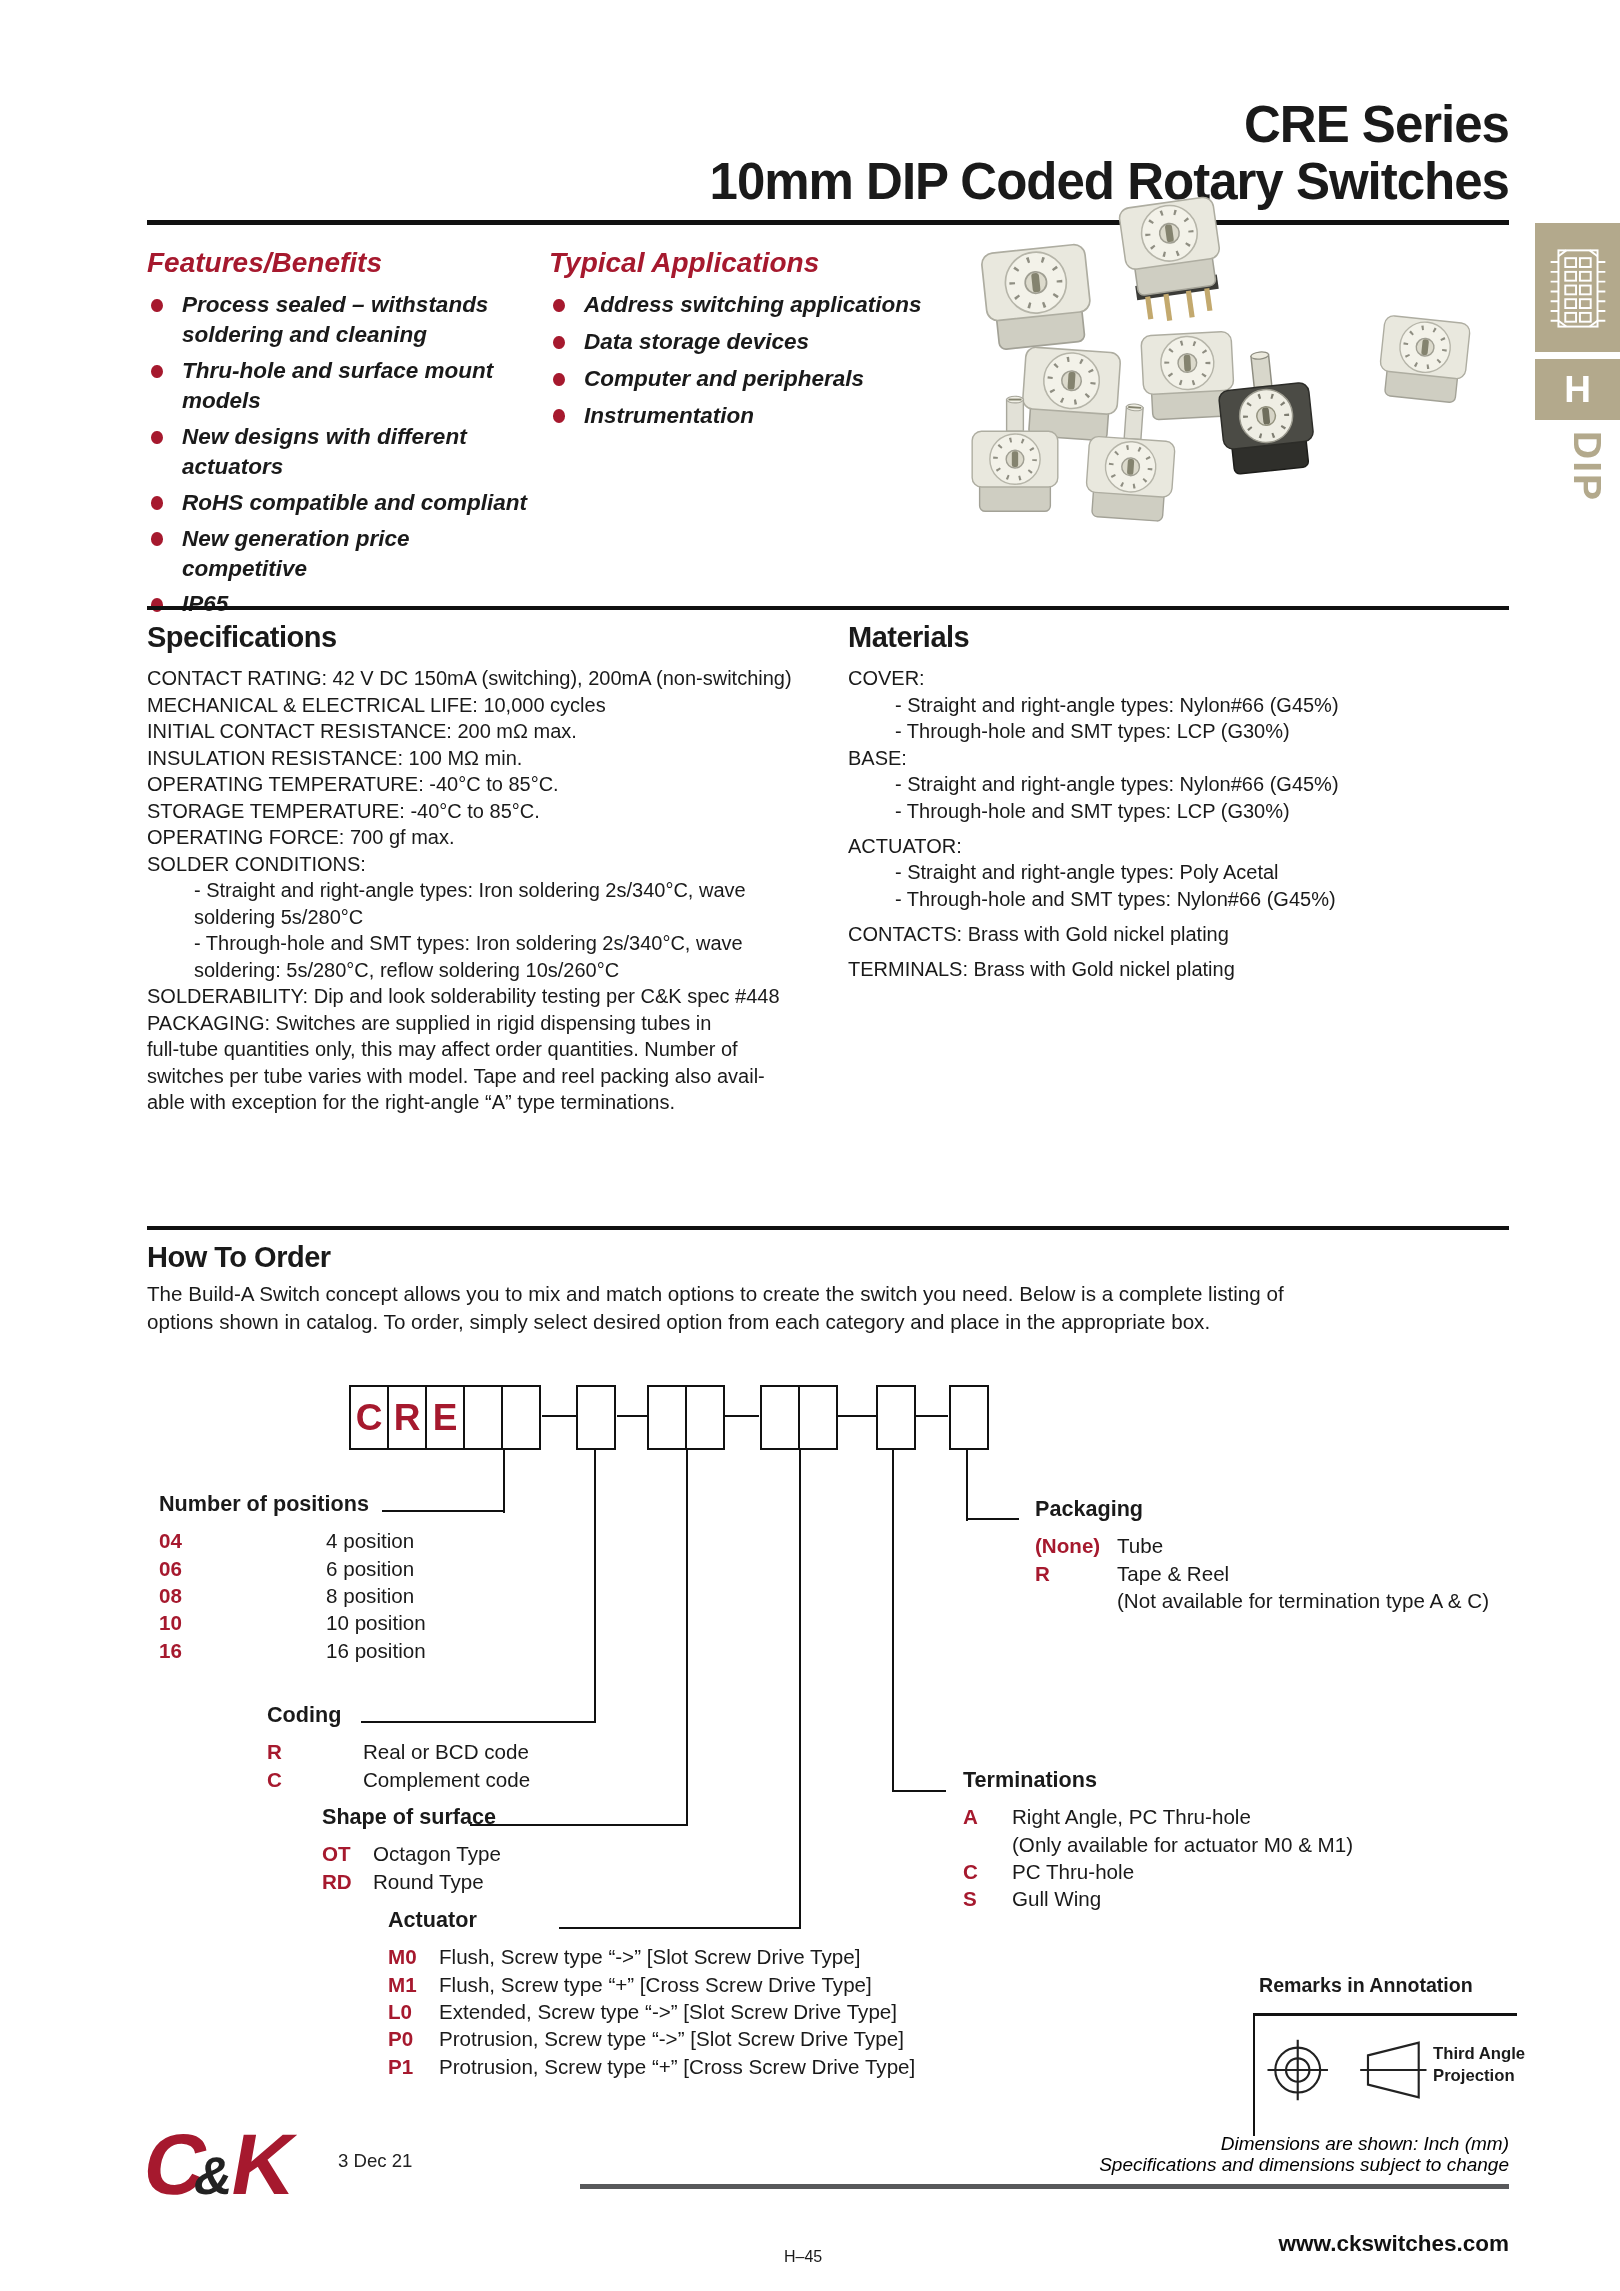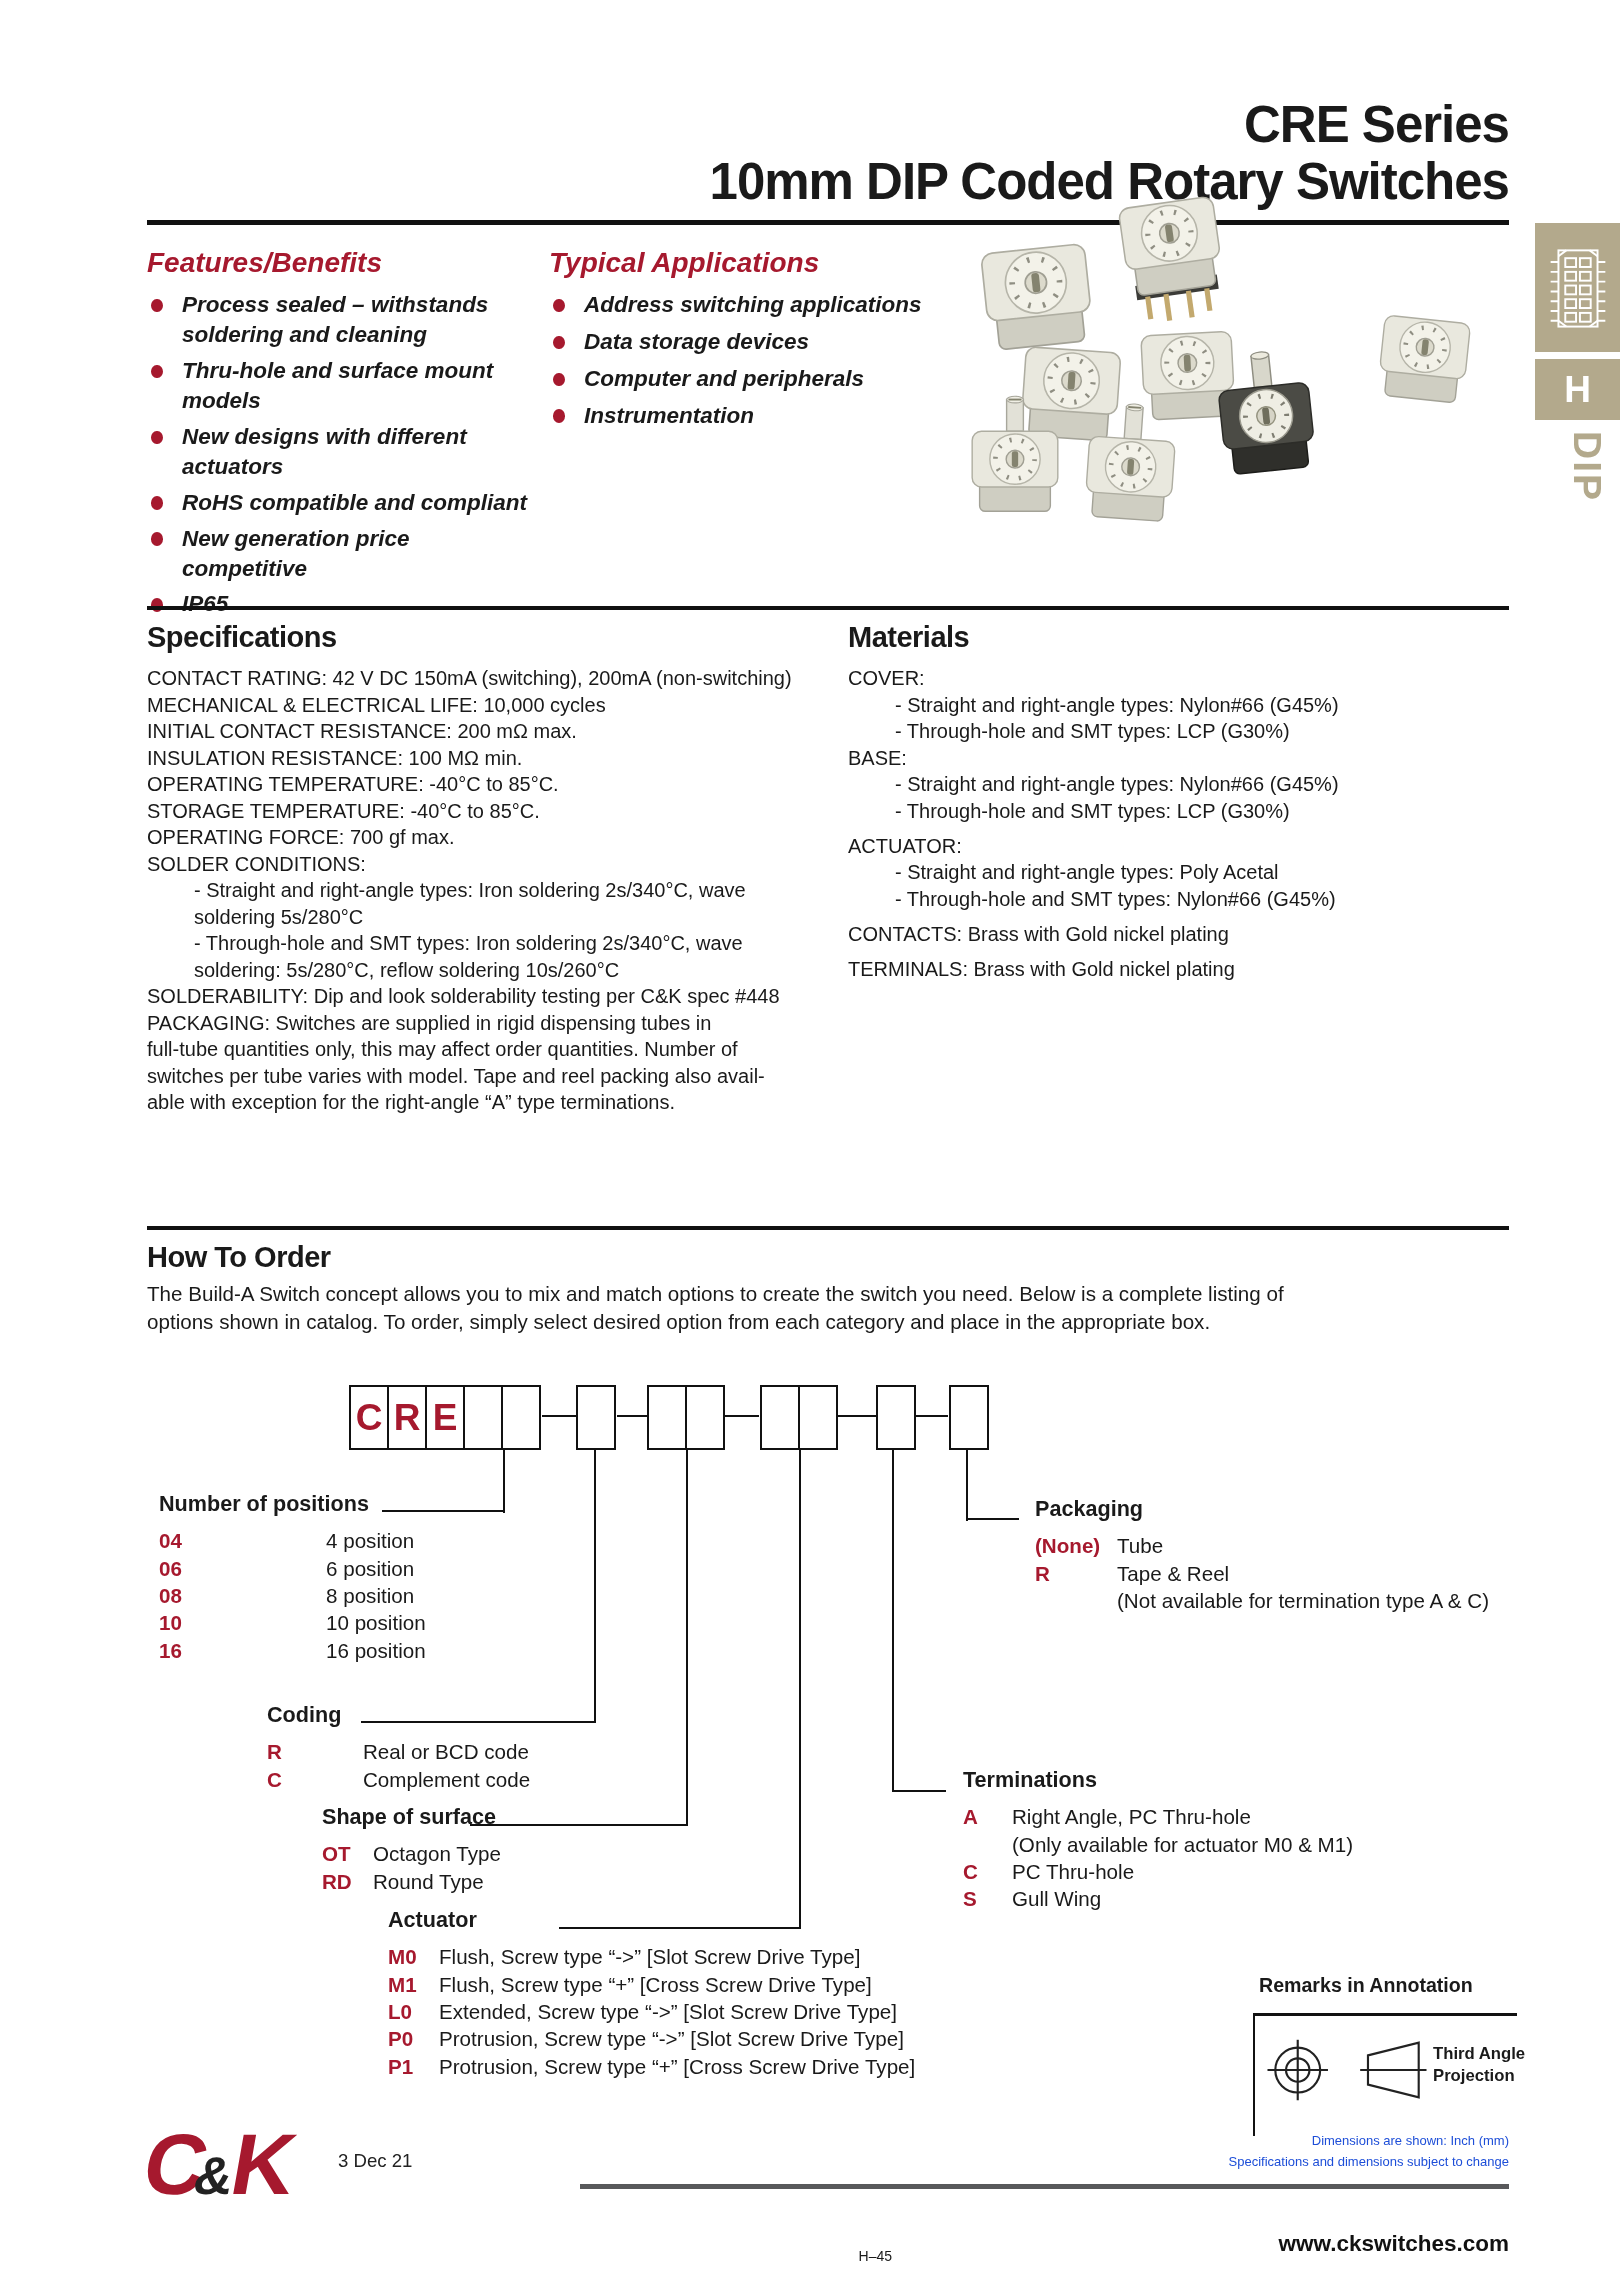--- a/index.html
+++ b/index.html
@@ -80,25 +80,25 @@
   #blk-actuator{left:388px;top:1906px;--codew:51px;}
   #blk-term{left:963px;top:1766px;--codew:49px;}
   #blk-pack{left:1035px;top:1495px;--codew:82px;}
 
   
   #remarks{position:absolute;left:1259px;top:1974px;font-size:19.6px;font-weight:bold;}
   #annot-box{position:absolute;left:1253px;top:2013px;width:262px;height:120px;
              border-top:3.9px solid #111;border-left:2.9px solid #111;}
   #proj-label{position:absolute;left:1433px;top:2043px;font-size:16.7px;font-weight:bold;
               line-height:21.6px;white-space:pre-line;}
-  .itnote{position:absolute;right:111px;font-size:13px;color:#1d4ed8;white-space:nowrap;}
+  .itnote{position:absolute;right:111px;font-size:19px;font-style:italic;color:#000000;white-space:nowrap;}
   #note1{top:2133px;} #note2{top:2154px;}
   #rule-bottom{position:absolute;left:580px;right:111px;top:2184px;height:4.9px;background:#58595B;}
   #site-url{position:absolute;right:111px;top:2231px;font-size:22.5px;font-weight:bold;color:#111;text-decoration:none;}
-  #page-num{position:absolute;left:784px;top:2248px;width:108px;text-align:right;font-size:14px;}
+  #page-num{position:absolute;left:784px;top:2248px;width:108px;text-align:left;font-size:16px;}
   #doc-date{position:absolute;left:338px;top:2150px;font-size:18.6px;color:#222;}
   #logo{position:absolute;left:145px;top:2115px;transform:skewX(-10deg);white-space:nowrap;}
   #logo .lc,#logo .lk{font-size:86px;font-weight:bold;color:#A6192E;letter-spacing:-4.9px;}
   #logo .lamp{font-size:53px;font-weight:bold;color:#222;margin:0 -2px 0 -5.9px;}
 
   svg{display:block;}
 </style>
 </head>
 <body>
 

